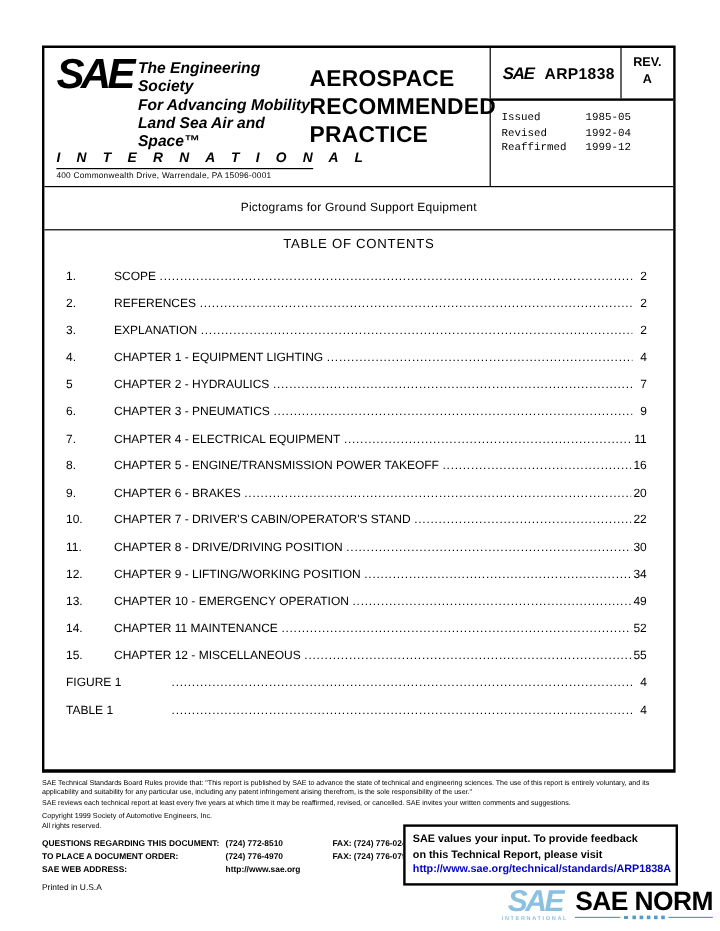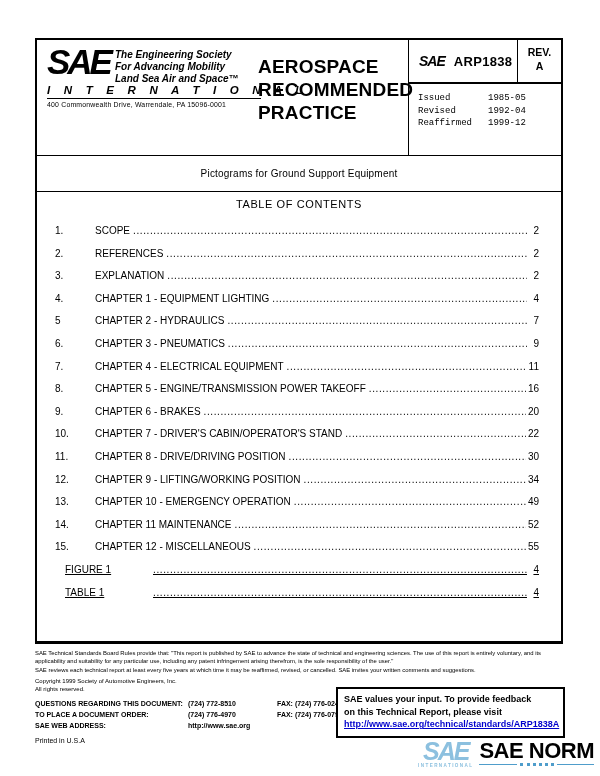--- a/index.html
+++ b/index.html
@@ -11,21 +11,21 @@
   
   .main-box { position:absolute; left:35px; top:38px; width:528px; height:606px;
     border:2px solid #000; border-bottom-width:3px; background:#fff; }
 
   
   .header { position:relative; height:116px; border-bottom:1.5px solid #000; }
 
   .logo { position:absolute; left:10px; top:8px; width:214px; }
   .logo-top { display:flex; }
   .sae-big { font-size:35px; font-weight:900; font-style:italic; letter-spacing:-3px; line-height:0.8; }
-  .tagline { font-size:10px; font-weight:bold; font-style:italic; line-height:1.18; margin-left:5px; margin-top:1px; white-space:pre-line; }
+  .tagline { font-size:13px; font-weight:bold; font-style:italic; line-height:1.18; margin-left:5px; margin-top:1px; white-space:pre-line; }
   .intl { font-size:11.5px; font-weight:bold; font-style:italic; letter-spacing:5.2px;
     border-bottom:1px solid #000; padding-bottom:2px; margin-top:0px; white-space:nowrap; }
   .address { font-size:6.9px; margin-top:2px; letter-spacing:0.2px; white-space:nowrap; }
 
   .doc-type { position:absolute; left:221px; top:15px; width:175px;
     font-size:19px; font-weight:bold; line-height:1.22; letter-spacing:0.2px; }
 
   .right-col { position:absolute; left:371px; top:0; right:0; bottom:0; border-left:1.5px solid #000; }
   .rc-top { display:flex; height:44px; border-bottom:2px solid #000; }
   .arp-cell { flex:1; display:flex; align-items:center; padding-left:10px; }
@@ -44,37 +44,37 @@
   
   .toc-heading { text-align:center; margin-top:6px; font-size:11px; letter-spacing:0.6px; }
   .toc { margin-top:15px; padding-right:22px; }
   .toc-row { display:flex; align-items:baseline; font-size:10px; height:22.6px; }
   .toc-num { width:58px; padding-left:18px; flex-shrink:0; }
   .toc-label { white-space:nowrap; padding-right:3px; }
   .leader { flex:1; overflow:hidden; white-space:nowrap; }
   .leader::after { letter-spacing:0.6px;
     content:"............................................................................................................................................................................................"; }
   .toc-page { flex-shrink:0; padding-left:2px; min-width:12px; text-align:right; }
-  .toc-row.unnumbered { padding-left:28px;text-decoration:underline; }
+  .toc-row.unnumbered { padding-left:18px; }
   .toc-row.unnumbered .toc-label { min-width:88px; }
 
   
   .fineprint1 { position:absolute; left:35px; top:650px; width:530px; font-size:5.9px; line-height:1.35; }
   .fineprint2 { position:absolute; left:35px; top:667px; width:530px; font-size:5.9px; }
   .copyright  { position:absolute; left:35px; top:677px; font-size:6px; line-height:1.4; }
   .contacts { position:absolute; left:35px; top:699px; font-size:7px; font-weight:bold; line-height:1.55; }
   .contact-row { display:flex; }
   .c-label { width:153px; }
   .c-phone { width:89px; }
   .printed { position:absolute; left:35px; top:737px; font-size:7px; }
 
   
   .feedback { position:absolute; left:336px; top:687px; width:229px; border:2px solid #000;
     background:#fff; padding:4px 6px 5px 6px; font-size:9px; font-weight:bold; line-height:1.4; }
-  .feedback-link { color:#0000cc; text-decoration:underline; cursor:pointer; }
+  .feedback-link { color:#0000cc; cursor:pointer; }
 
   
   .watermark { position:absolute; right:6px; top:738px; display:flex; align-items:flex-start; }
   .wm-left { text-align:center; margin-right:6px; margin-top:3px; }
   .wm-sae { font-size:25px; font-weight:900; font-style:italic; letter-spacing:-2px;
     color:#8cc0df; line-height:0.85; }
   .wm-intl { font-size:4.6px; color:#8cc0df; font-weight:bold; letter-spacing:1.4px; margin-top:1px; }
   .wm-right { margin-top:2px; }
   .wm-name { font-size:22px; font-weight:900; color:#000000; letter-spacing:-0.5px; line-height:1; }
   .wm-rule { display:flex; align-items:center; margin-top:1px; }

